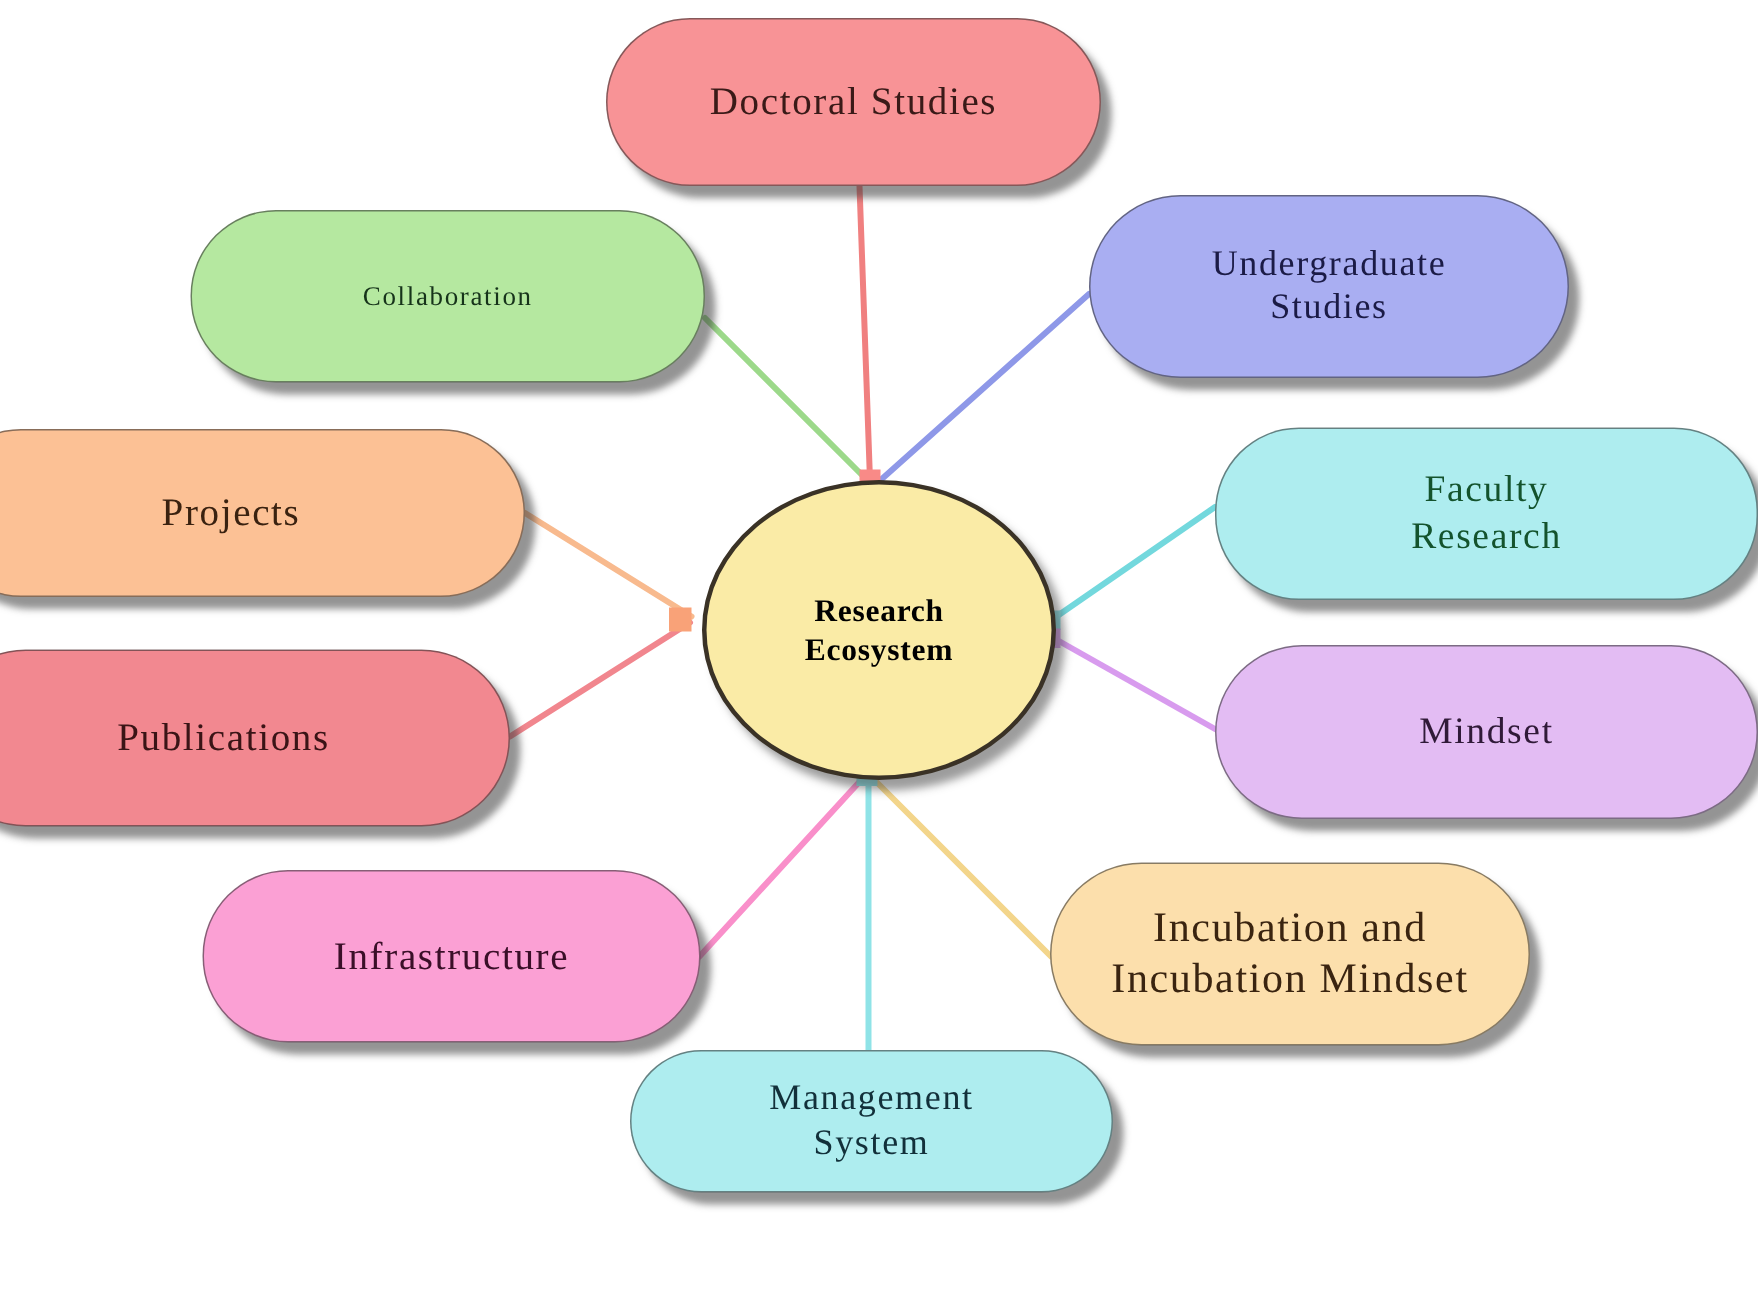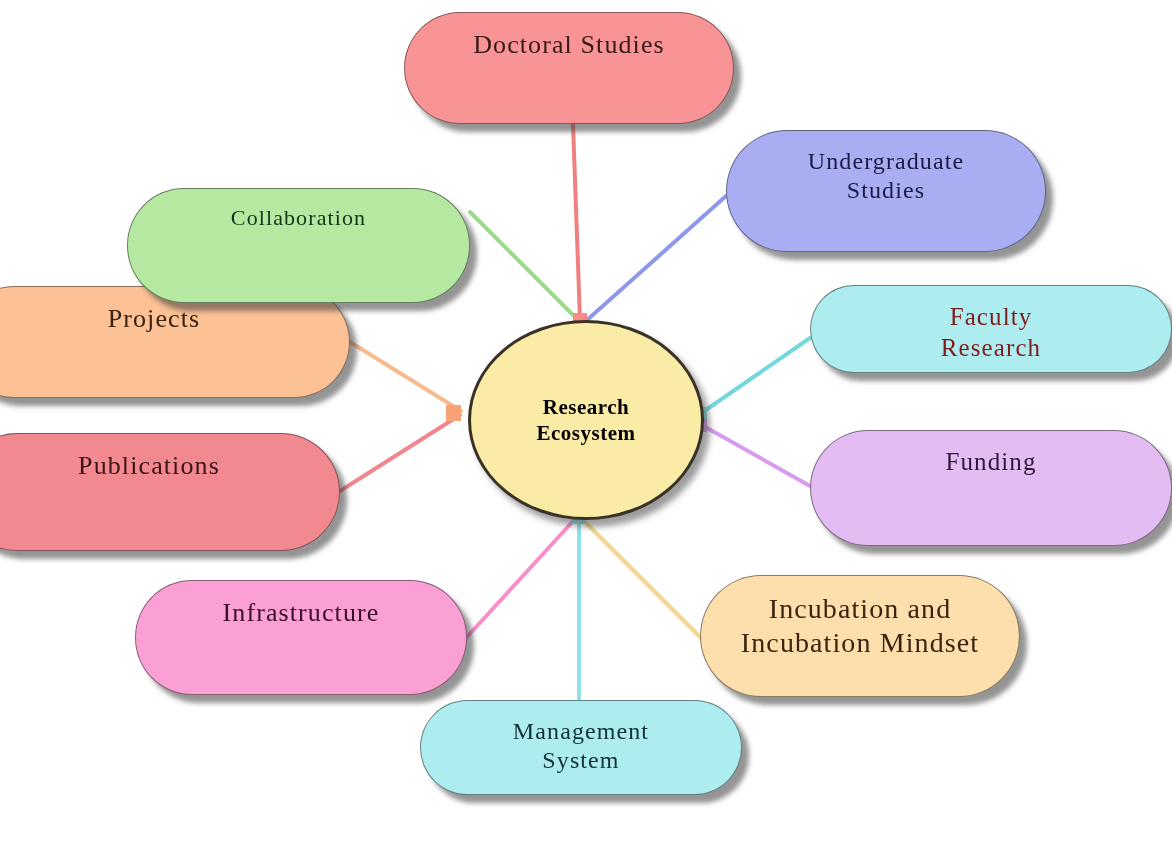--- a/index.html
+++ b/index.html
@@ -19,30 +19,31 @@
     position: absolute;
     left: 0;
     top: 0;
     width: 1172px;
     height: 865px;
     pointer-events: none;
   }
   .node {
     position: absolute;
     display: flex;
+    align-items: center;
     justify-content: center;
     text-align: center;
     box-sizing: border-box;
     border: 1px solid rgba(40,40,40,0.55);
     box-shadow: 7px 8px 5px rgba(60,60,60,0.55);
     line-height: 1.22;
     letter-spacing: 1.1px;
     color: #2a1414;
     font-weight: 400;
-    padding: 16px 12px;
+    padding: 0 12px;
     z-index: 3;
   }
   .node .label {
     display: block;
     width: 100%;
     white-space: pre-line;
   }
   .center-node {
     position: absolute;
     display: flex;
@@ -86,45 +87,45 @@
     </svg>
 
   <div id="node-layer">
       <div class="node" style="left: 404px; top: 12px; width: 330px; height: 112px; background: rgb(248, 147, 150); color: rgb(58, 26, 24); border-radius: 56px; font-size: 26px;">
         <span class="label">Doctoral Studies</span>
       </div>
       <div class="node" style="left: 726px; top: 130px; width: 320px; height: 122px; background: rgb(169, 174, 242); color: rgb(27, 27, 70); border-radius: 61px; font-size: 24px;">
         <span class="label">Undergraduate
 Studies</span>
       </div>
-      <div class="node" style="left: 810px; top: 285px; width: 362px; height: 88px; background: rgb(174, 237, 239); color: #7f1d1d; border-radius: 56px; font-size: 25px;">
+      <div class="node" style="left: 810px; top: 285px; width: 362px; height: 115px; background: rgb(174, 237, 239); color: #14532d; border-radius: 56px; font-size: 25px;">
         <span class="label">Faculty
 Research</span>
       </div>
       <div class="node" style="left: 810px; top: 430px; width: 362px; height: 116px; background: rgb(227, 188, 243); color: rgb(48, 26, 56); border-radius: 58px; font-size: 25px;">
-        <span class="label">Funding</span>
+        <span class="label">Mindset</span>
       </div>
       <div class="node" style="left: 700px; top: 575px; width: 320px; height: 122px; background: rgb(252, 223, 172); color: rgb(58, 36, 16); border-radius: 61px; font-size: 28px;">
         <span class="label">Incubation and
 Incubation Mindset</span>
       </div>
       <div class="node" style="left: 420px; top: 700px; width: 322px; height: 95px; background: rgb(174, 237, 239); color: rgb(18, 48, 58); border-radius: 61px; font-size: 24px;">
         <span class="label">Management
 System</span>
       </div>
       <div class="node" style="left: 135px; top: 580px; width: 332px; height: 115px; background: rgb(251, 160, 212); color: rgb(58, 15, 40); border-radius: 57px; font-size: 26px;">
         <span class="label">Infrastructure</span>
       </div>
       <div class="node" style="left: -42px; top: 433px; width: 382px; height: 118px; background: rgb(242, 136, 144); color: rgb(58, 20, 22); border-radius: 59px; font-size: 26px;">
         <span class="label">Publications</span>
       </div>
       <div class="node" style="left: -42px; top: 286px; width: 392px; height: 112px; background: rgb(252, 193, 149); color: rgb(58, 34, 16); border-radius: 56px; font-size: 26px;">
         <span class="label">Projects</span>
       </div>
-      <div class="node" style="left: 127px; top: 140px; width: 343px; height: 115px; background: rgb(181, 232, 160); color: rgb(22, 51, 26); border-radius: 57px; font-size: 22px; margin-top: 48px;">
+      <div class="node" style="left: 127px; top: 140px; width: 343px; height: 115px; background: rgb(181, 232, 160); color: rgb(22, 51, 26); border-radius: 57px; font-size: 18px;">
         <span class="label">Collaboration</span>
       </div>
     </div>
 
   <div class="center-node" style="left: 468px; top: 320px; width: 236px; height: 200px; background: rgb(250, 235, 166); border-color: rgb(58, 50, 38); color: rgb(0, 0, 0); font-size: 21px;">
     <span class="label">Research
 Ecosystem</span>
   </div>
 
 <div class="junction" style="left: 573px; top: 313px; width: 14px; height: 14px; background: rgb(249, 138, 135);"></div>

